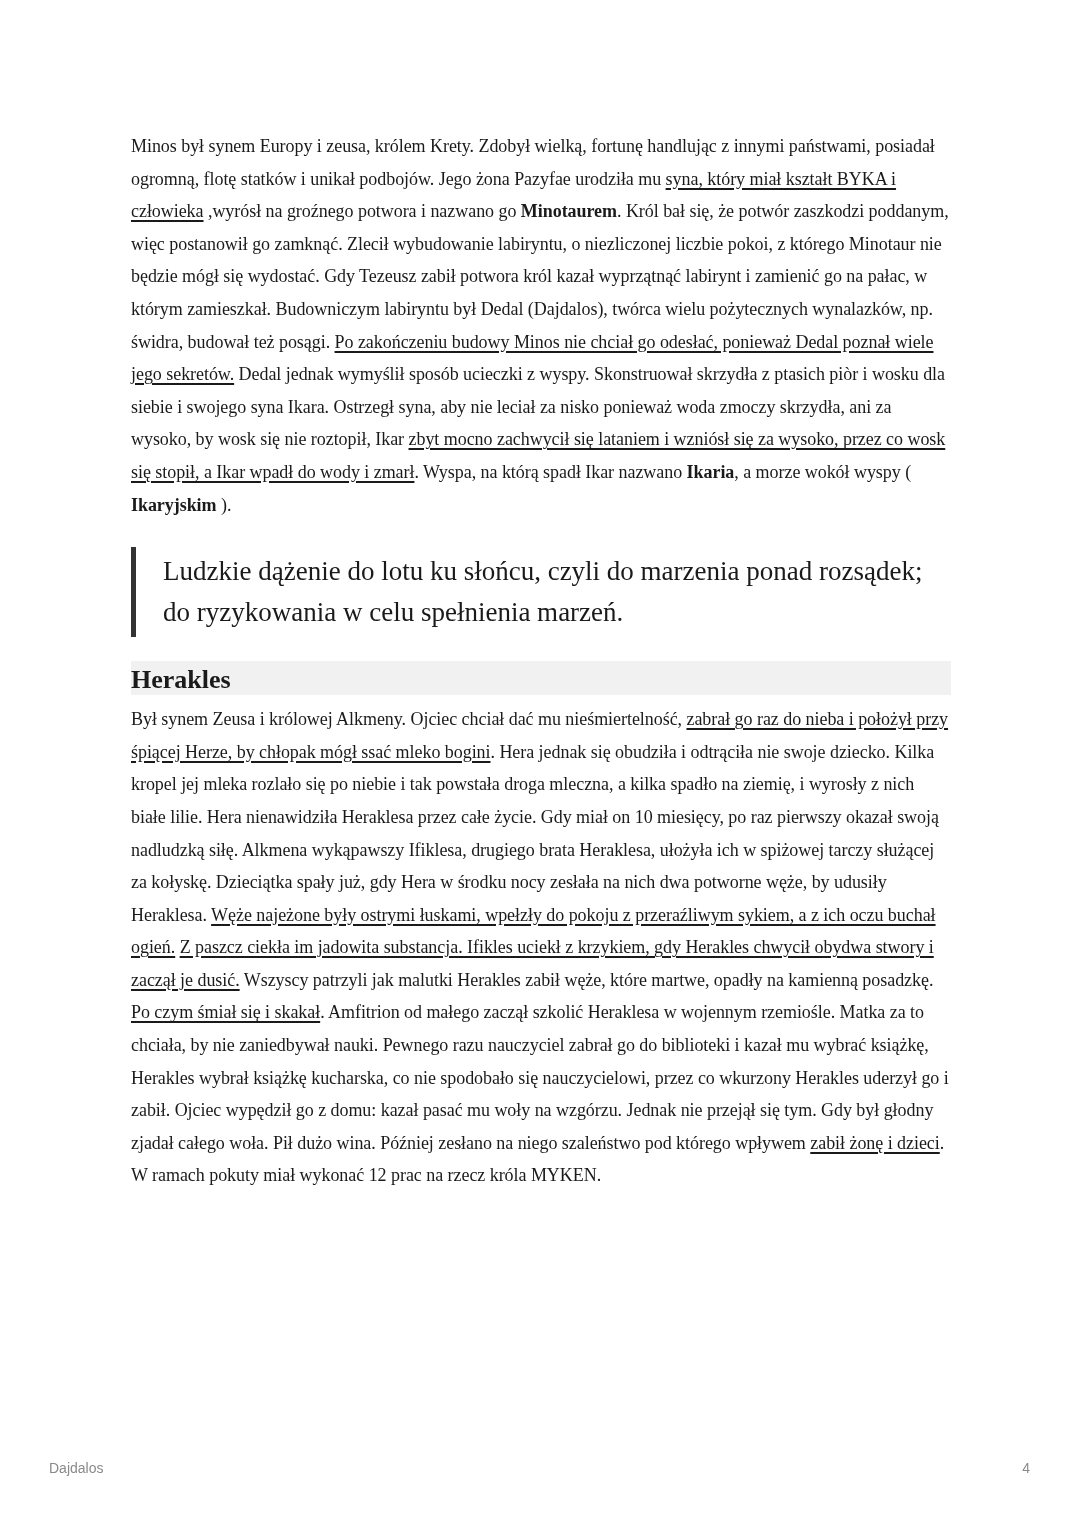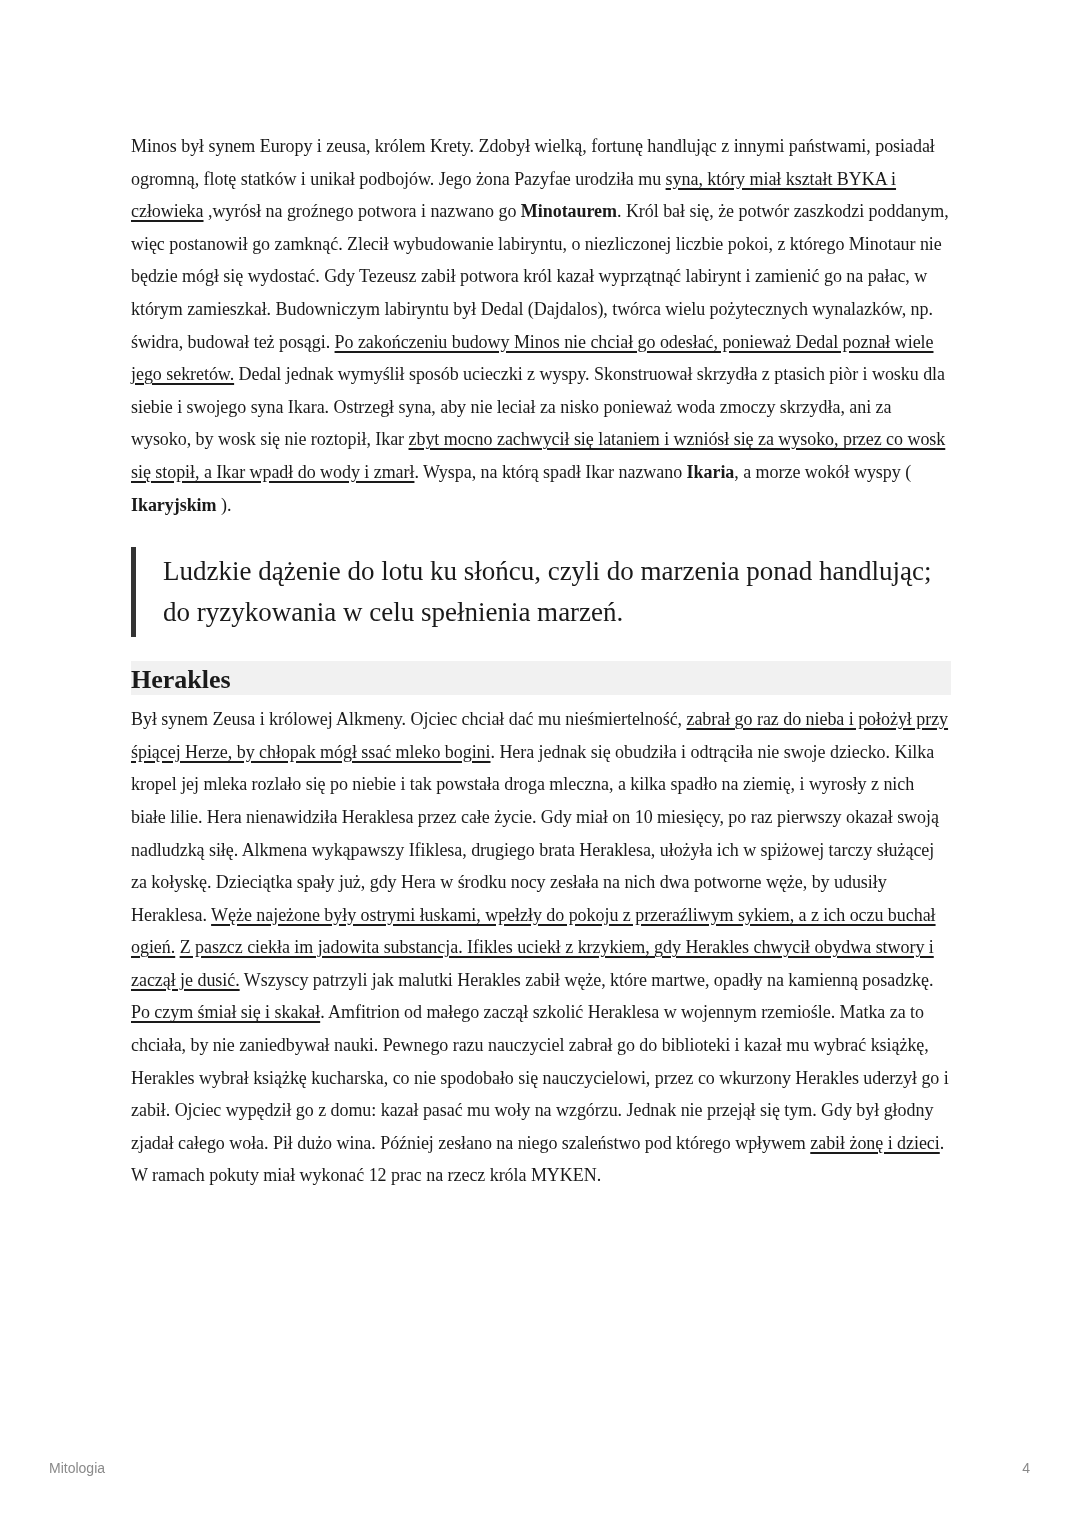--- a/index.html
+++ b/index.html
@@ -70,24 +70,24 @@
       color: #8a8a8a;
     }
   </style>
 </head>
 <body>
 
 <div class="content">
   <p class="para"><span>Minos był synem Europy i zeusa, królem Krety. Zdobył wielką, fortunę handlując z innymi państwami, posiadał ogromną, flotę statków i unikał  podbojów. Jego żona Pazyfae urodziła mu </span><u>syna, który miał kształt BYKA i człowieka</u><span> ,wyrósł na groźnego potwora i nazwano go </span><b>Minotaurem</b><span>. Król bał się, że potwór zaszkodzi poddanym, więc postanowił go zamknąć. Zlecił wybudowanie labiryntu, o niezliczonej liczbie pokoi, z którego Minotaur nie będzie mógł się wydostać. Gdy Tezeusz zabił potwora król kazał wyprzątnąć labirynt i zamienić go na pałac, w którym zamieszkał. Budowniczym labiryntu był Dedal (Dajdalos), twórca wielu pożytecznych wynalazków, np. świdra, budował też posągi. </span><u>Po zakończeniu budowy Minos nie chciał go odesłać, ponieważ Dedal poznał wiele jego sekretów.</u><span> Dedal jednak wymyślił sposób ucieczki z wyspy. Skonstruował skrzydła z ptasich piòr i wosku dla siebie i swojego syna Ikara. Ostrzegł syna, aby nie leciał za nisko ponieważ woda zmoczy skrzydła, ani za wysoko, by wosk się nie roztopił, Ikar </span><u>zbyt mocno zachwycił się lataniem i wzniósł się za wysoko, przez co wosk się stopił, a Ikar wpadł do wody i zmarł</u><span>. Wyspa, na którą spadł Ikar nazwano </span><b>Ikaria</b><span>, a morze wokół wyspy ( </span><b>Ikaryjskim</b><span> ).</span></p>
 
   <div class="quote">
-    <span>Ludzkie dążenie do lotu ku słońcu, czyli do marzenia ponad handlując; do ryzykowania w celu spełnienia marzeń.</span>
+    <span>Ludzkie dążenie do lotu ku słońcu, czyli do marzenia ponad rozsądek; do ryzykowania w celu spełnienia marzeń.</span>
   </div>
 
   <div class="heading">
     <span>Herakles</span>
   </div>
 
   <p class="para"><span>Był synem Zeusa i królowej Alkmeny. Ojciec chciał dać mu nieśmiertelność, </span><u>zabrał go raz do nieba i położył przy śpiącej Herze, by chłopak mógł ssać mleko bogini</u><span>. Hera jednak się obudziła i odtrąciła nie swoje dziecko. Kilka kropel jej mleka rozlało się po niebie i tak powstała droga mleczna, a kilka spadło na ziemię, i wyrosły z nich białe lilie. Hera nienawidziła Heraklesa przez całe życie. Gdy miał on 10 miesięcy, po raz pierwszy okazał swoją nadludzką siłę. Alkmena wykąpawszy Ifiklesa, drugiego brata Heraklesa, ułożyła ich w spiżowej tarczy służącej za kołyskę. Dzieciątka spały już, gdy Hera w środku nocy zesłała na nich dwa potworne węże, by udusiły Heraklesa. </span><u>Węże najeżone były ostrymi łuskami, wpełzły do pokoju z przeraźliwym sykiem, a z ich oczu buchał ogień.</u><span> </span><u>Z paszcz ciekła im jadowita substancja. Ifikles uciekł z krzykiem, gdy Herakles chwycił obydwa stwory i zaczął je dusić.</u><span> Wszyscy patrzyli jak malutki Herakles zabił węże, które martwe, opadły na kamienną posadzkę. </span><u>Po czym śmiał się i skakał</u><span>. Amfitrion od małego zaczął szkolić Heraklesa w wojennym rzemiośle. Matka za to chciała, by nie zaniedbywał nauki. Pewnego razu nauczyciel zabrał go do biblioteki i kazał mu wybrać książkę, Herakles wybrał książkę kucharska, co nie spodobało się nauczycielowi, przez co wkurzony Herakles uderzył go i zabił. Ojciec wypędził go z domu: kazał pasać mu woły na wzgórzu. Jednak nie przejął się tym. Gdy był głodny zjadał całego woła. Pił dużo wina. Później zesłano na niego szaleństwo pod którego wpływem </span><u>zabił żonę i dzieci</u><span>. W ramach pokuty miał wykonać 12 prac na rzecz króla MYKEN.</span></p>
 </div>
 
-<div class="footer-left">Mitologia</div>
+<div class="footer-left">Dajdalos</div>
 <div class="footer-right">4</div>
 
 </body></html>

